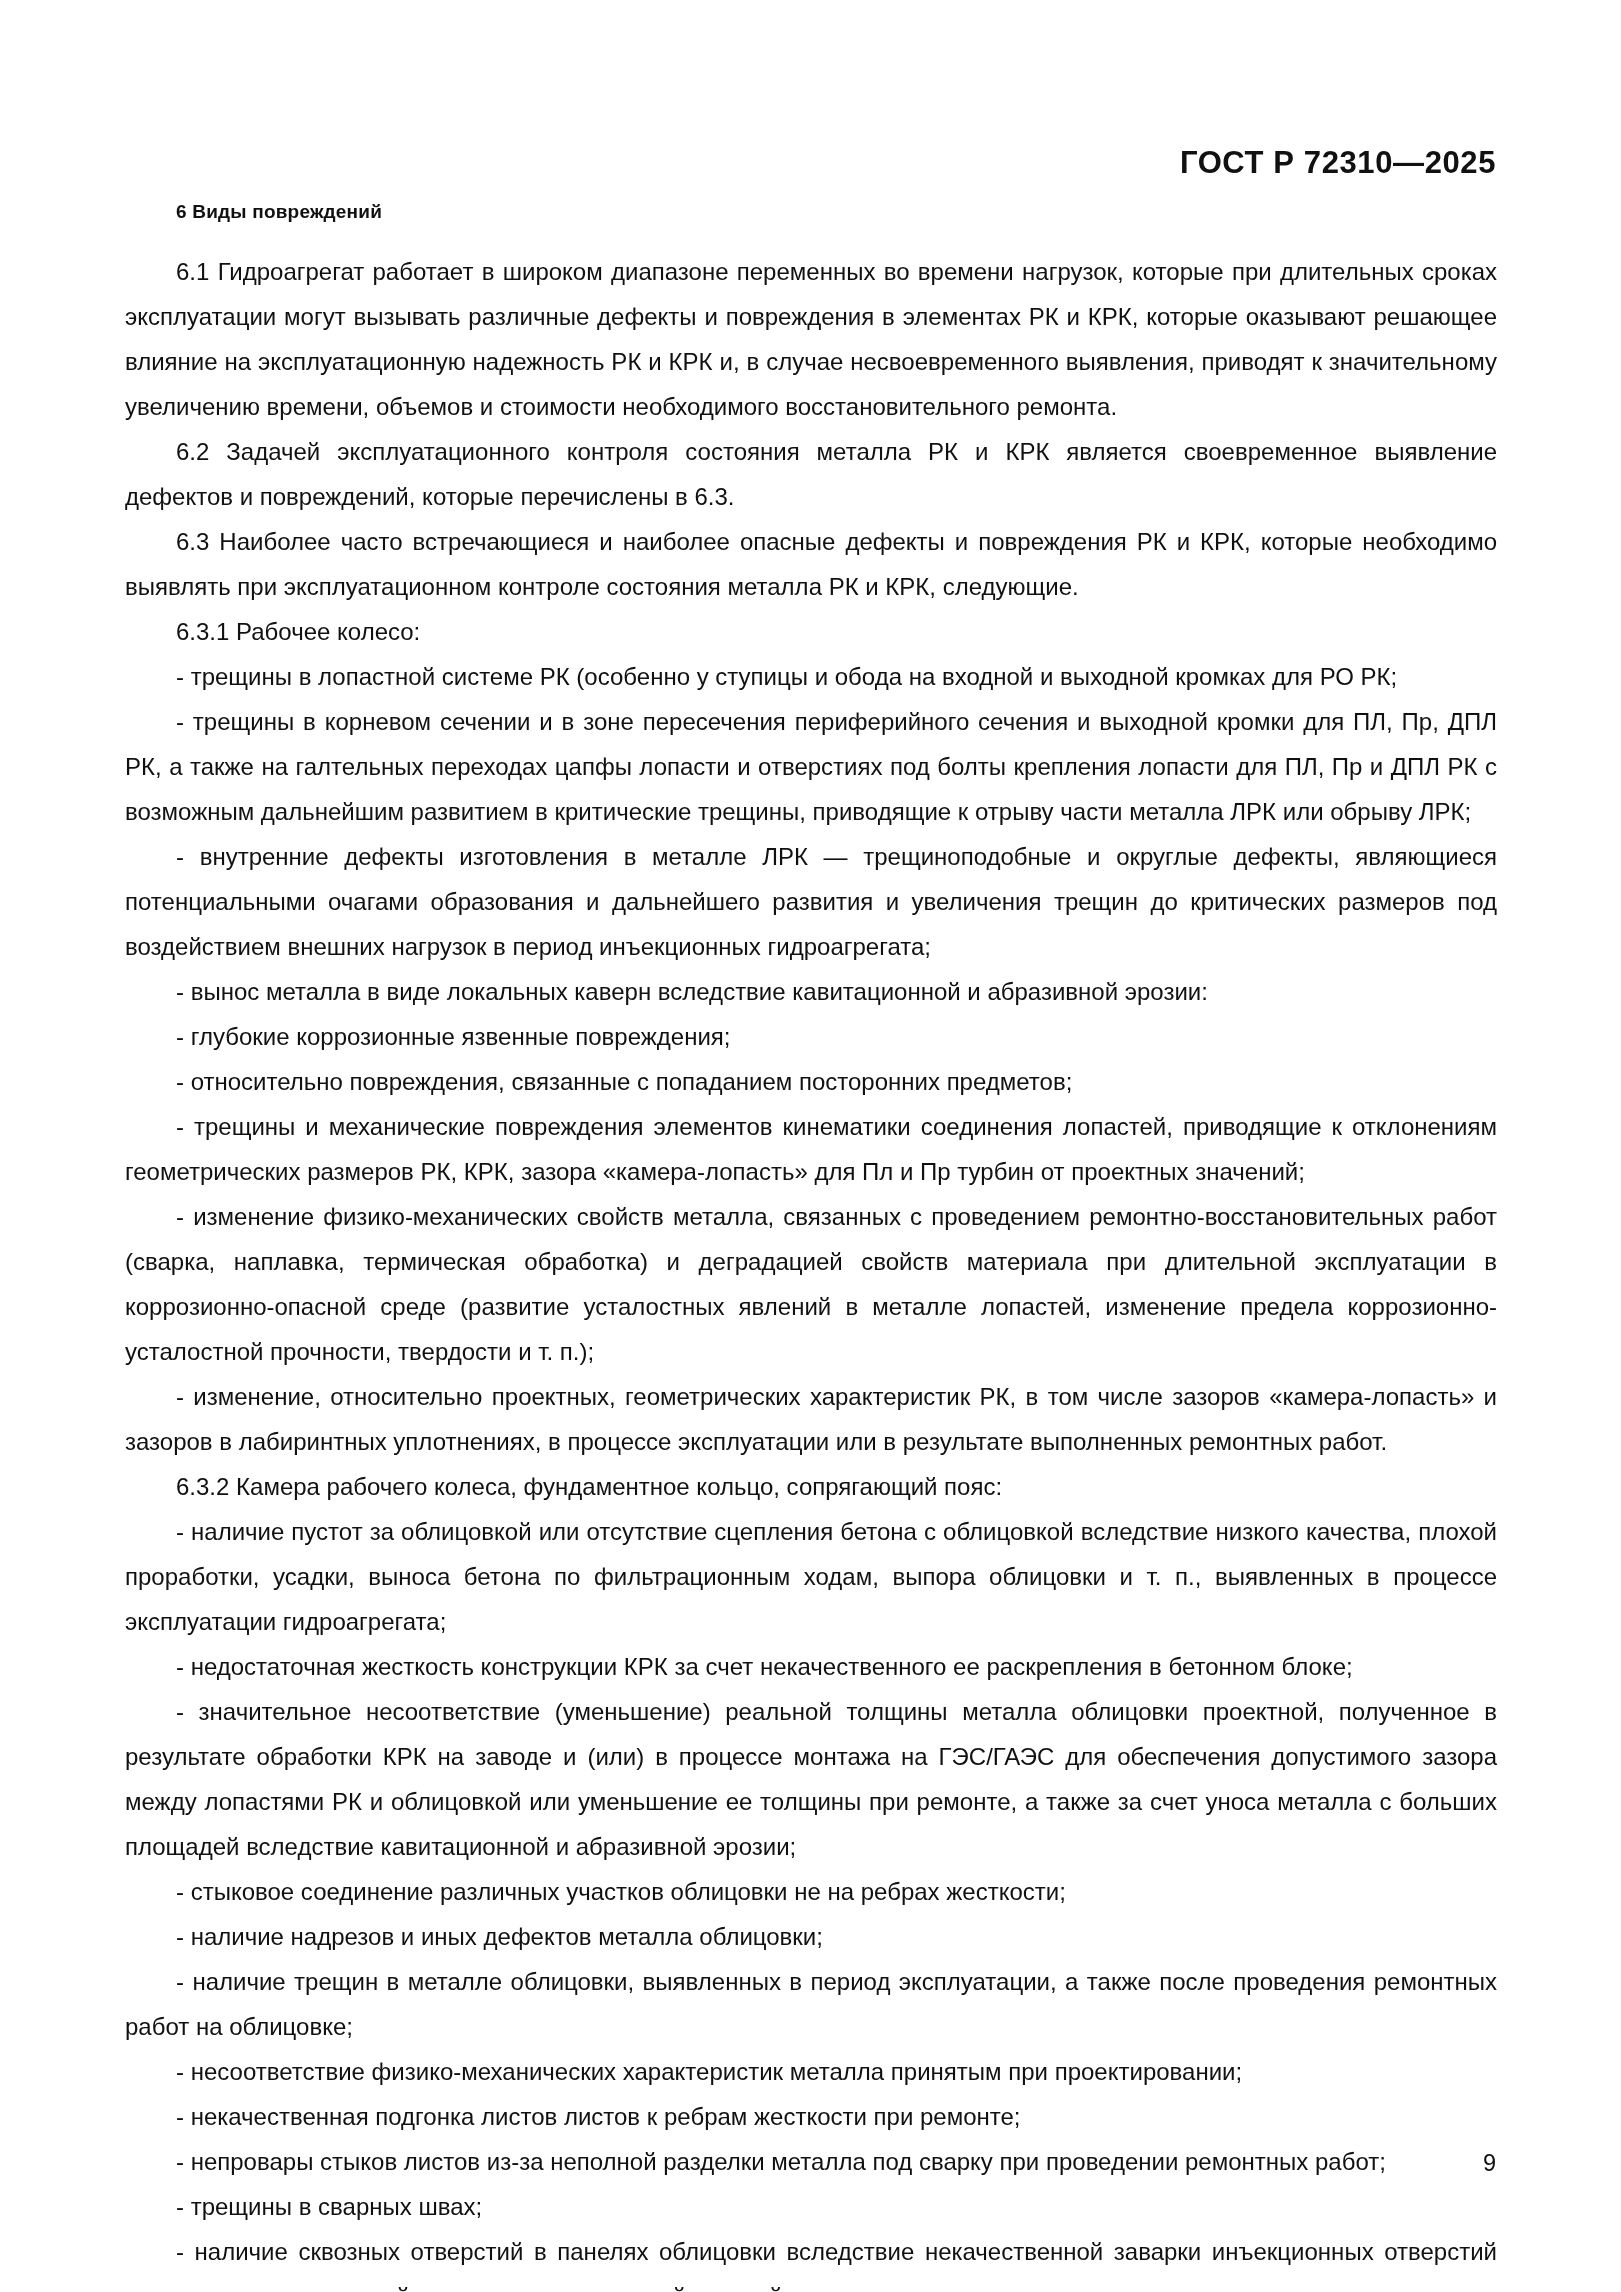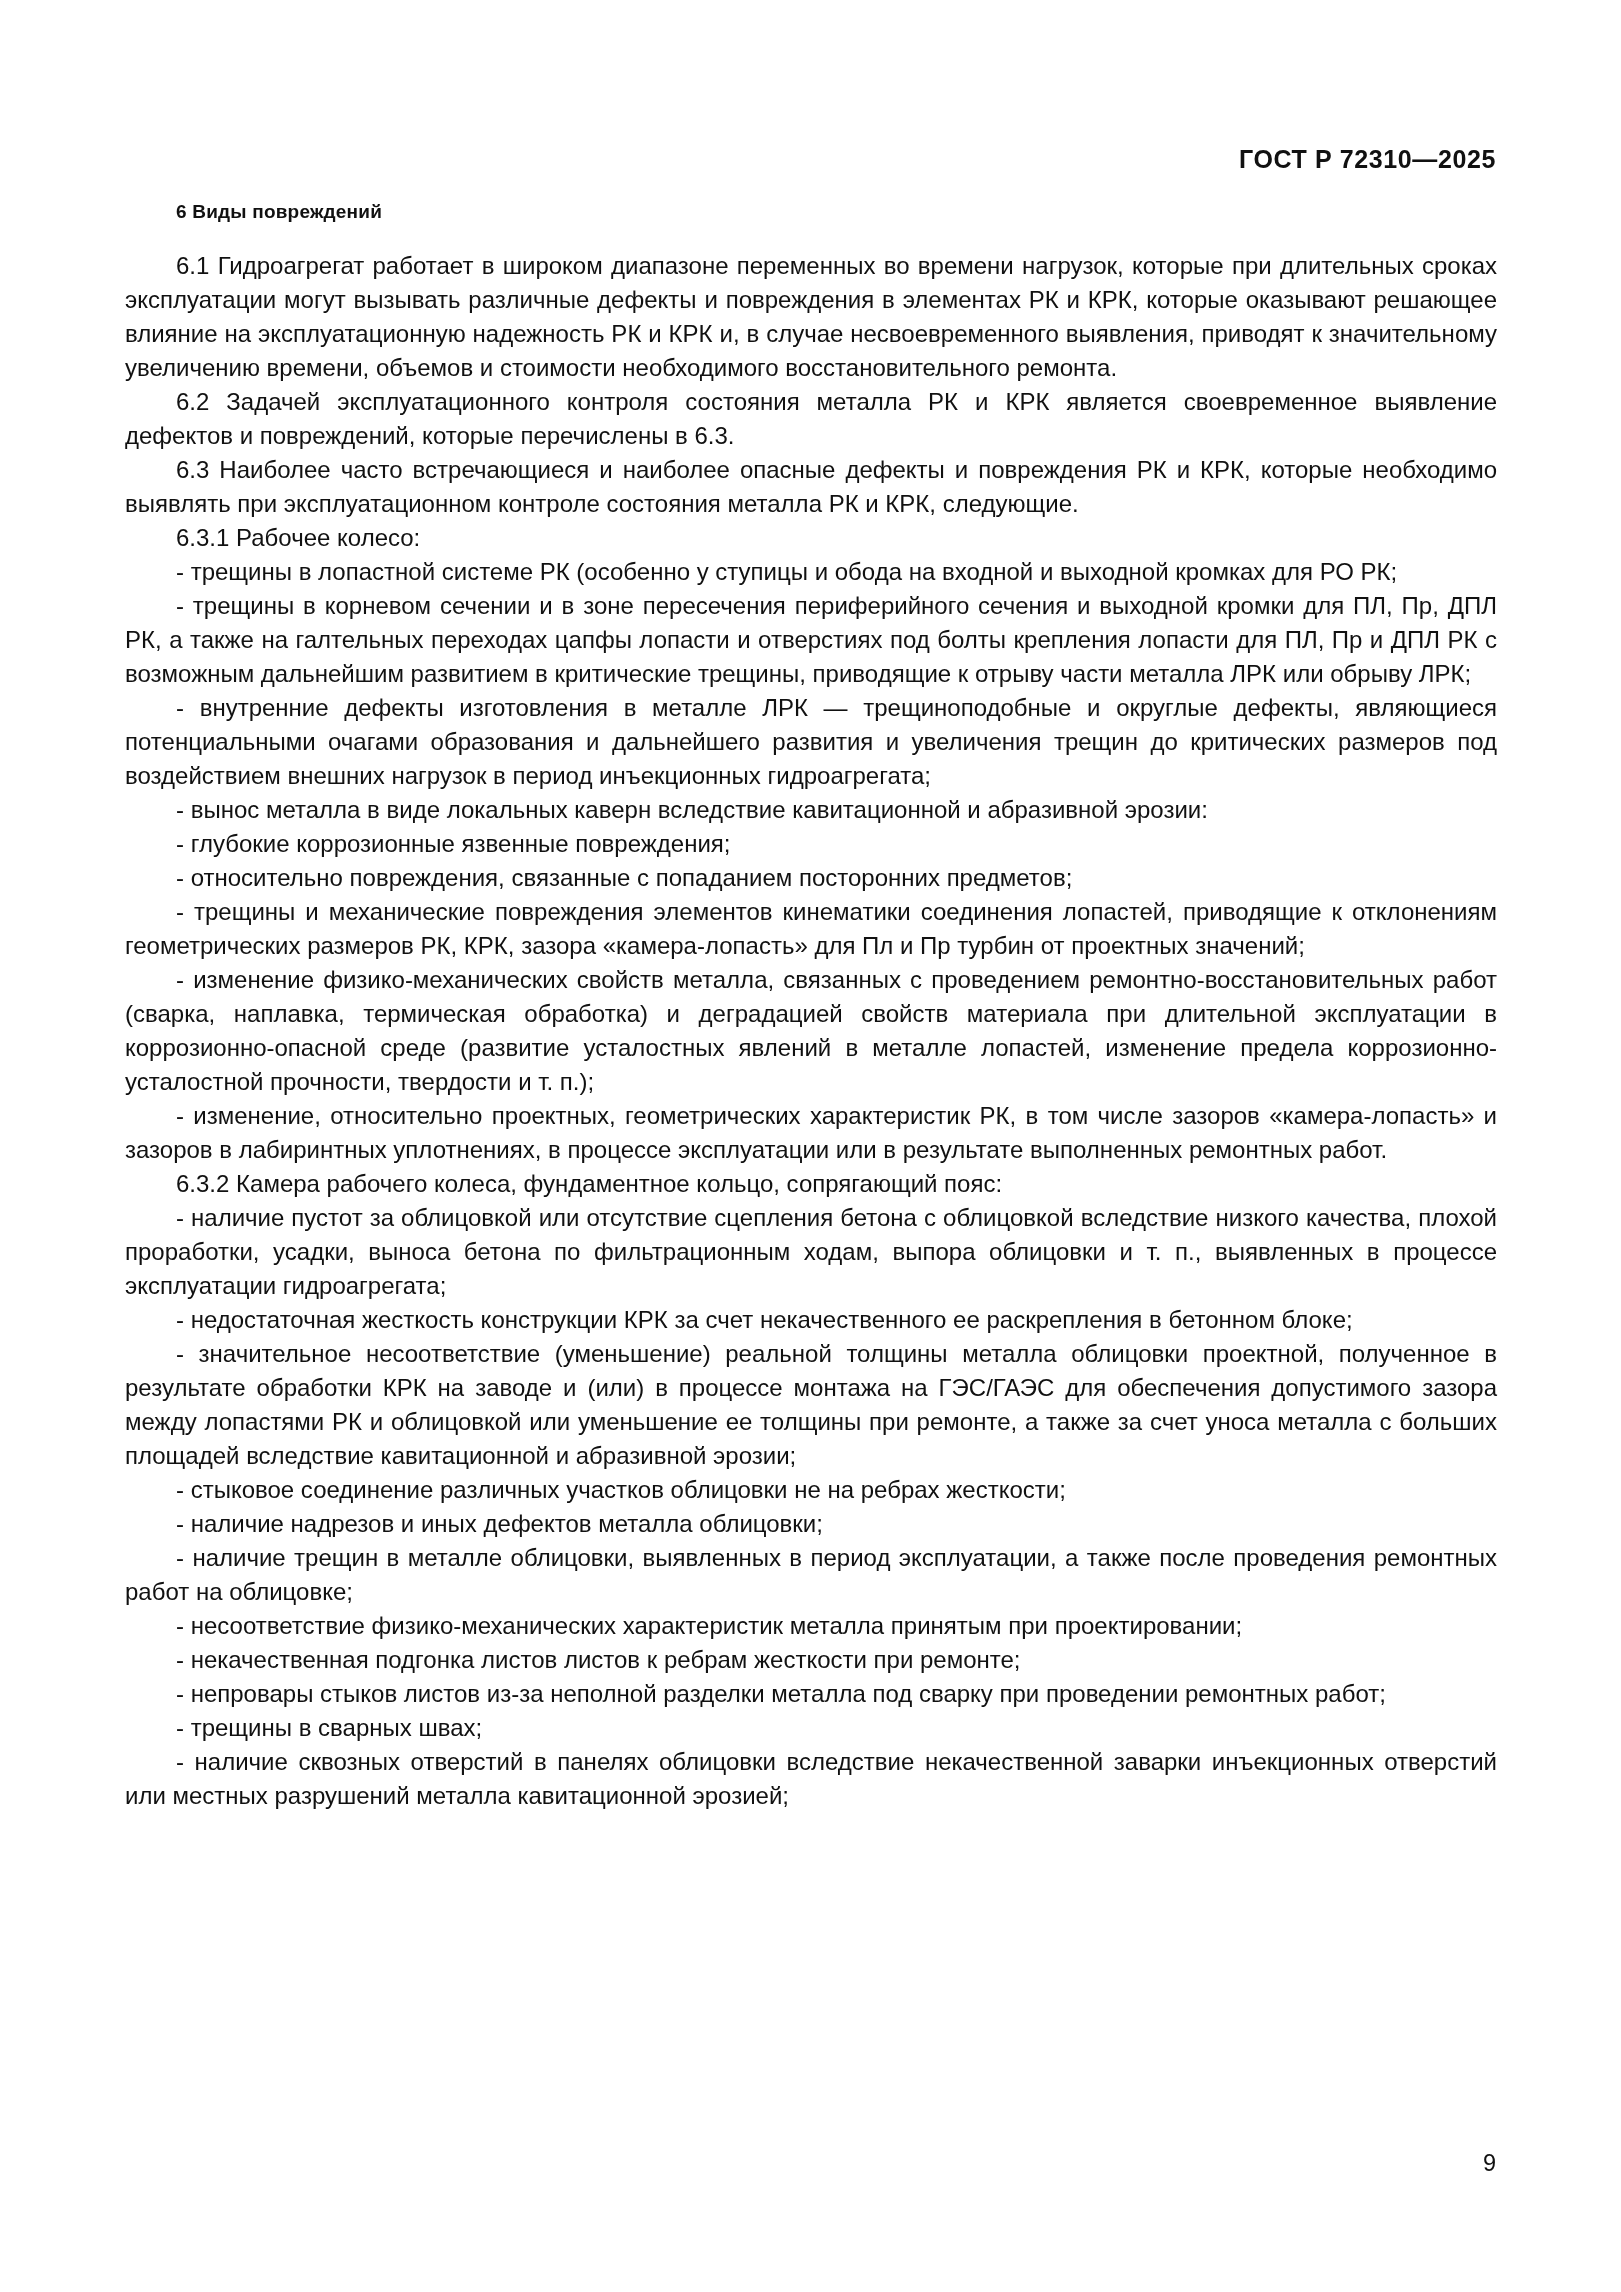--- a/index.html
+++ b/index.html
@@ -20,42 +20,42 @@
     top: 0; left: 0;
     width: 1621px;
     height: 2293px;
     box-sizing: border-box;
     padding: 0;
   }
   .header {
     position: absolute;
     top: 145px;
     right: 125px;
-    font-size: 25px;
+    font-size: 31px;
     font-weight: bold;
     letter-spacing: 0.6px;
     color: #111;
     white-space: nowrap;
   }
   .content {
     position: absolute;
     top: 201px;
     left: 125px;
     width: 1372px;
   }
   h1.section-title {
     font-size: 19px;
     font-weight: bold;
     margin: 0 0 25.5px 0;
     padding-left: 51px;
     letter-spacing: 0.2px;
   }
   p.para {
     font-size: 24px;
-    line-height: 34px;
+    line-height: 45px;
     margin: 0;
     text-align: justify;
     text-justify: inter-word;
     hyphens: manual;
   }
   p.indent {
     text-indent: 51px;
   }
   p.hang {
     text-indent: 51px;

